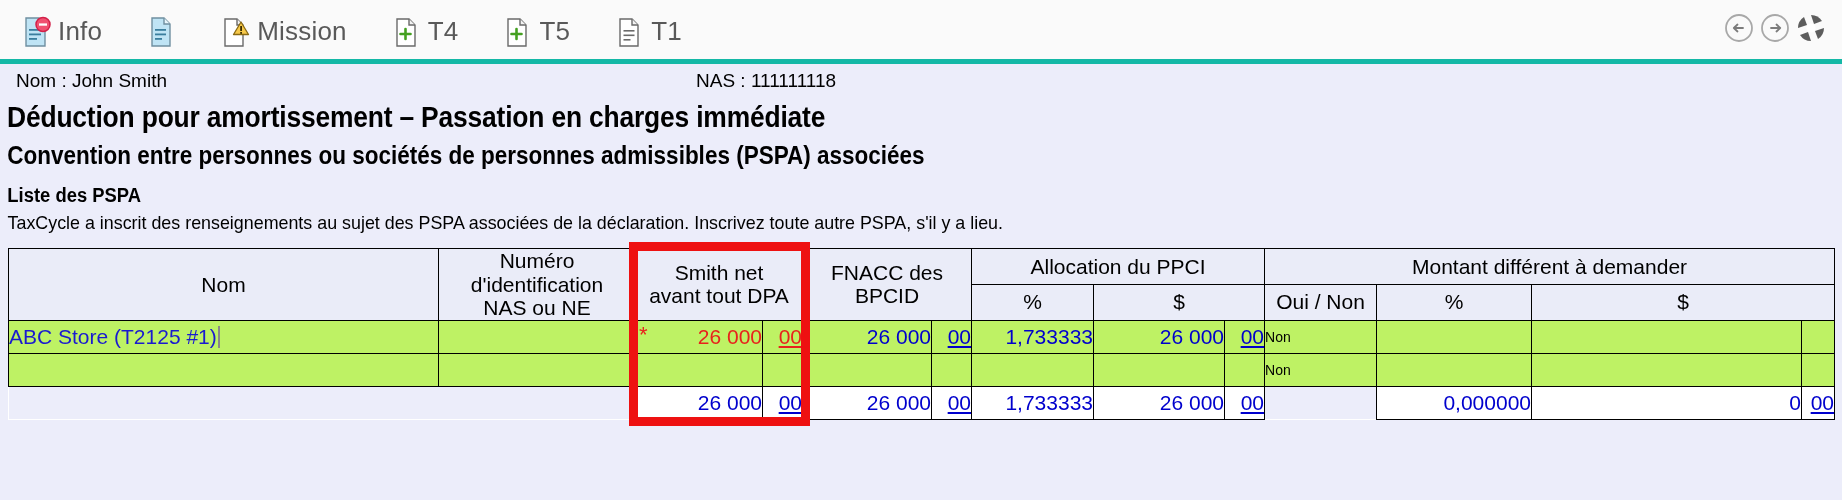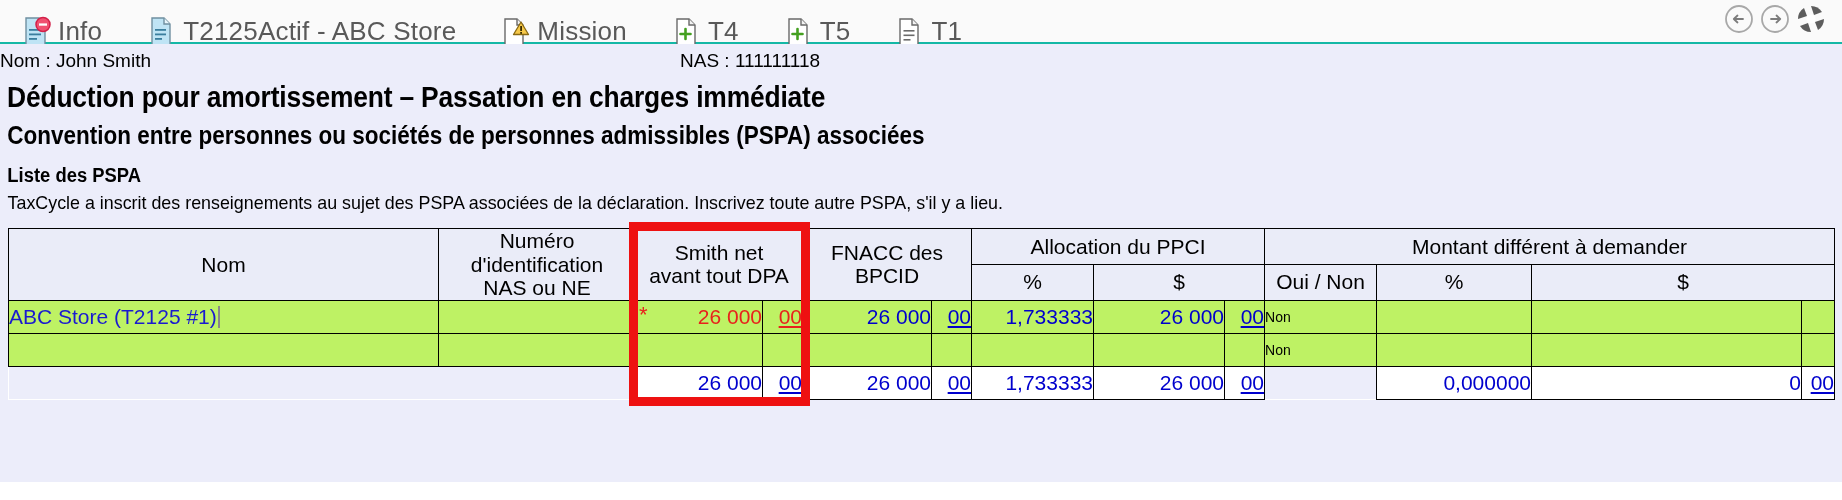--- a/index.html
+++ b/index.html
@@ -10,23 +10,23 @@
     width: 1842px;
     height: 500px;
     background: #ffffff;
     font-family: "Liberation Sans", sans-serif;
     overflow: hidden;
   }
 
   
   .tabbar {
     position: relative;
-    height: 44px;
+    height: 64px;
     background: #fafafa;
-    border-bottom: 2px solid #14b8a6;
+    border-bottom: 5px solid #14b8a6;
     display: flex;
     align-items: stretch;
     box-sizing: border-box;
     text-align: center;
   }
   .tab {
     display: flex;
     align-items: center;
     gap: 7px;
     padding: 0 22px;
@@ -74,21 +74,21 @@
     background: #ecedfa;
     height: 438px;
     box-sizing: border-box;
     padding: 0;
     position: relative;
   }
   .idline {
     display: flex;
     font-size: 19px;
     color: #000;
-    padding: 6px 0 2px 0;
+    padding: 6px 0 2px 16px;
     font-family: "Liberation Sans", sans-serif;
   }
   .idline .nom { width: 680px; }
   .title1 {
     font-size: 30px;
     font-weight: bold;
     color: #000;
     padding: 6px 0 0 8px;
     transform: scaleX(0.88);
     transform-origin: left center;
@@ -242,21 +242,20 @@
   <div class="tab">
     <span class="ficon">
       <svg width="28" height="32" viewBox="0 0 28 32">
         <path d="M4 2 h12 l6 6 v22 h-18 z" fill="#bfe4f5" stroke="#6f8fa0" stroke-width="1.4"></path>
         <path d="M16 2 v6 h6" fill="#e8f6fc" stroke="#6f8fa0" stroke-width="1.4"></path>
         <rect x="7" y="13" width="11" height="1.8" fill="#3a7e9e"></rect>
         <rect x="7" y="17.5" width="11" height="1.8" fill="#3a7e9e"></rect>
         <rect x="7" y="22" width="7" height="1.8" fill="#3a7e9e"></rect>
       </svg>
     </span>
-    <span class="tab-label">T2125Actif - ABC Store</span>
   </div>
 
 
   <div class="tab">
     <span class="ficon">
       <svg width="28" height="32" viewBox="0 0 28 32">
         <path d="M3 3 h12 l6 6 v21 h-18 z" fill="#ffffff" stroke="#6a6a6a" stroke-width="1.4"></path>
         <path d="M15 3 v6 h6" fill="#f2f2f2" stroke="#6a6a6a" stroke-width="1.4"></path>
         <path d="M19 6 L26.5 18.5 L11.5 18.5 z" fill="#f7c94a" stroke="#8a6a14" stroke-width="1.3" stroke-linejoin="round"></path>
         <rect x="18.2" y="10" width="1.8" height="5" fill="#3a2c00"></rect>

